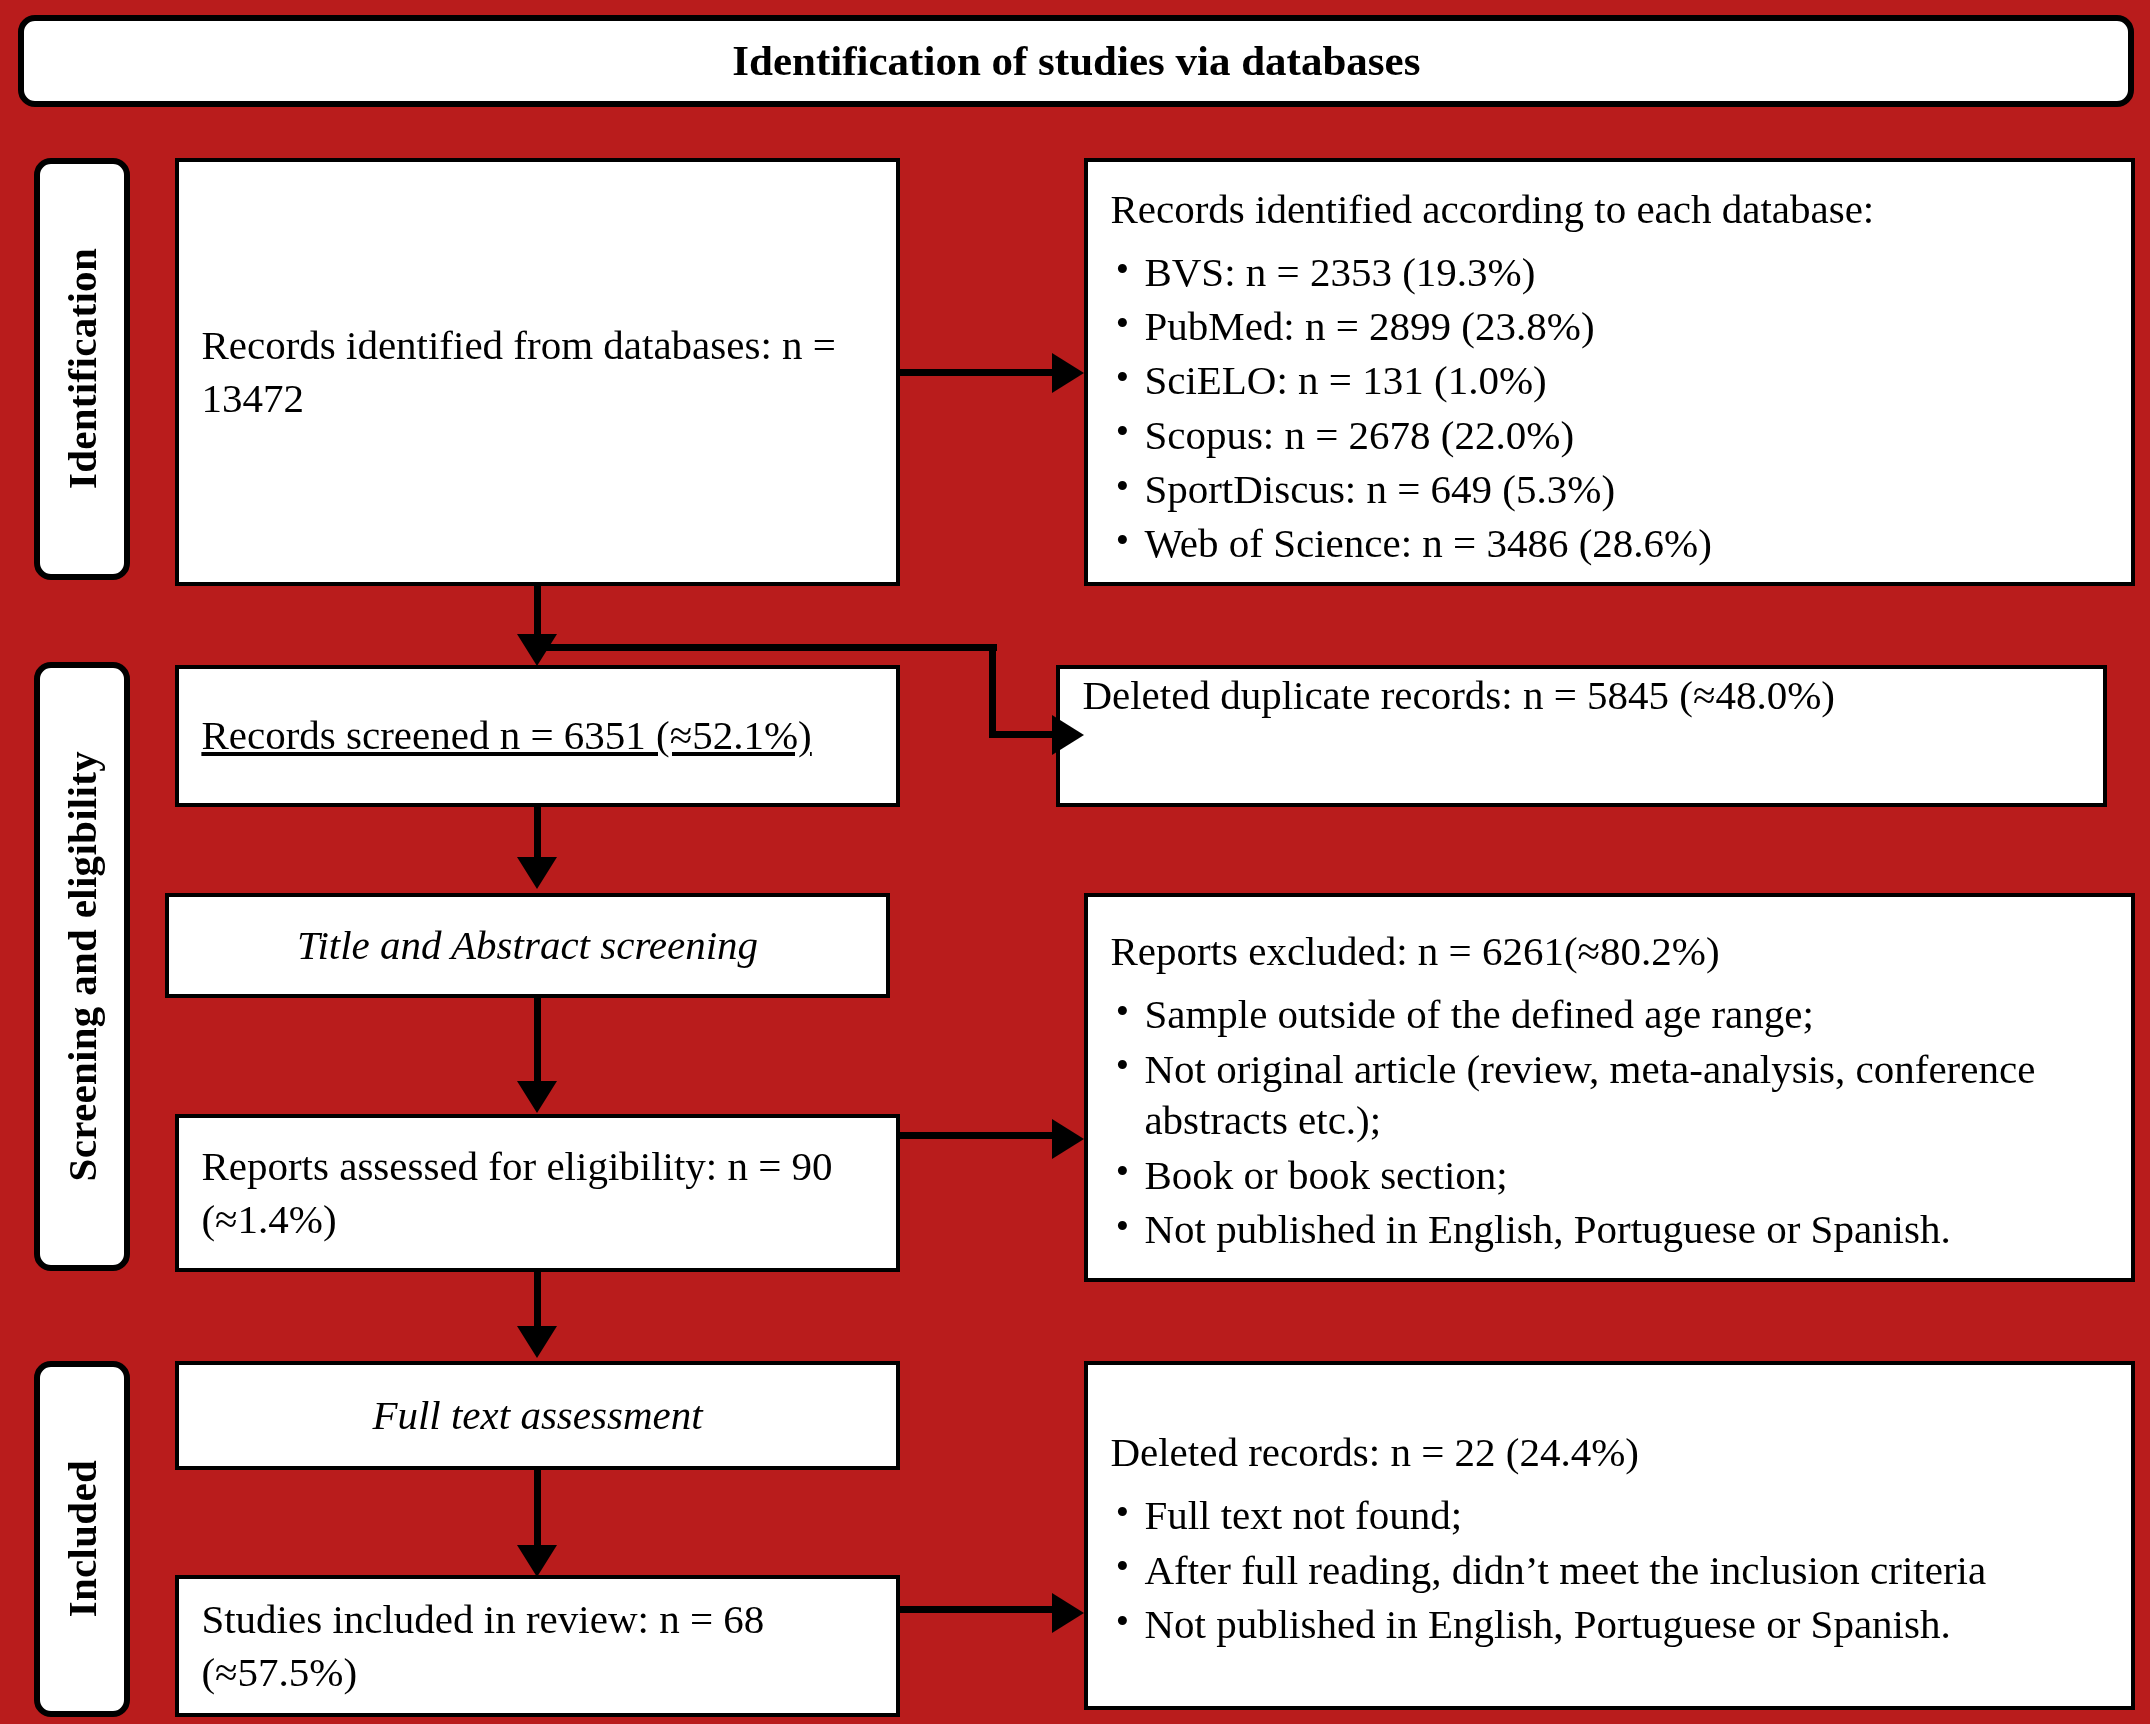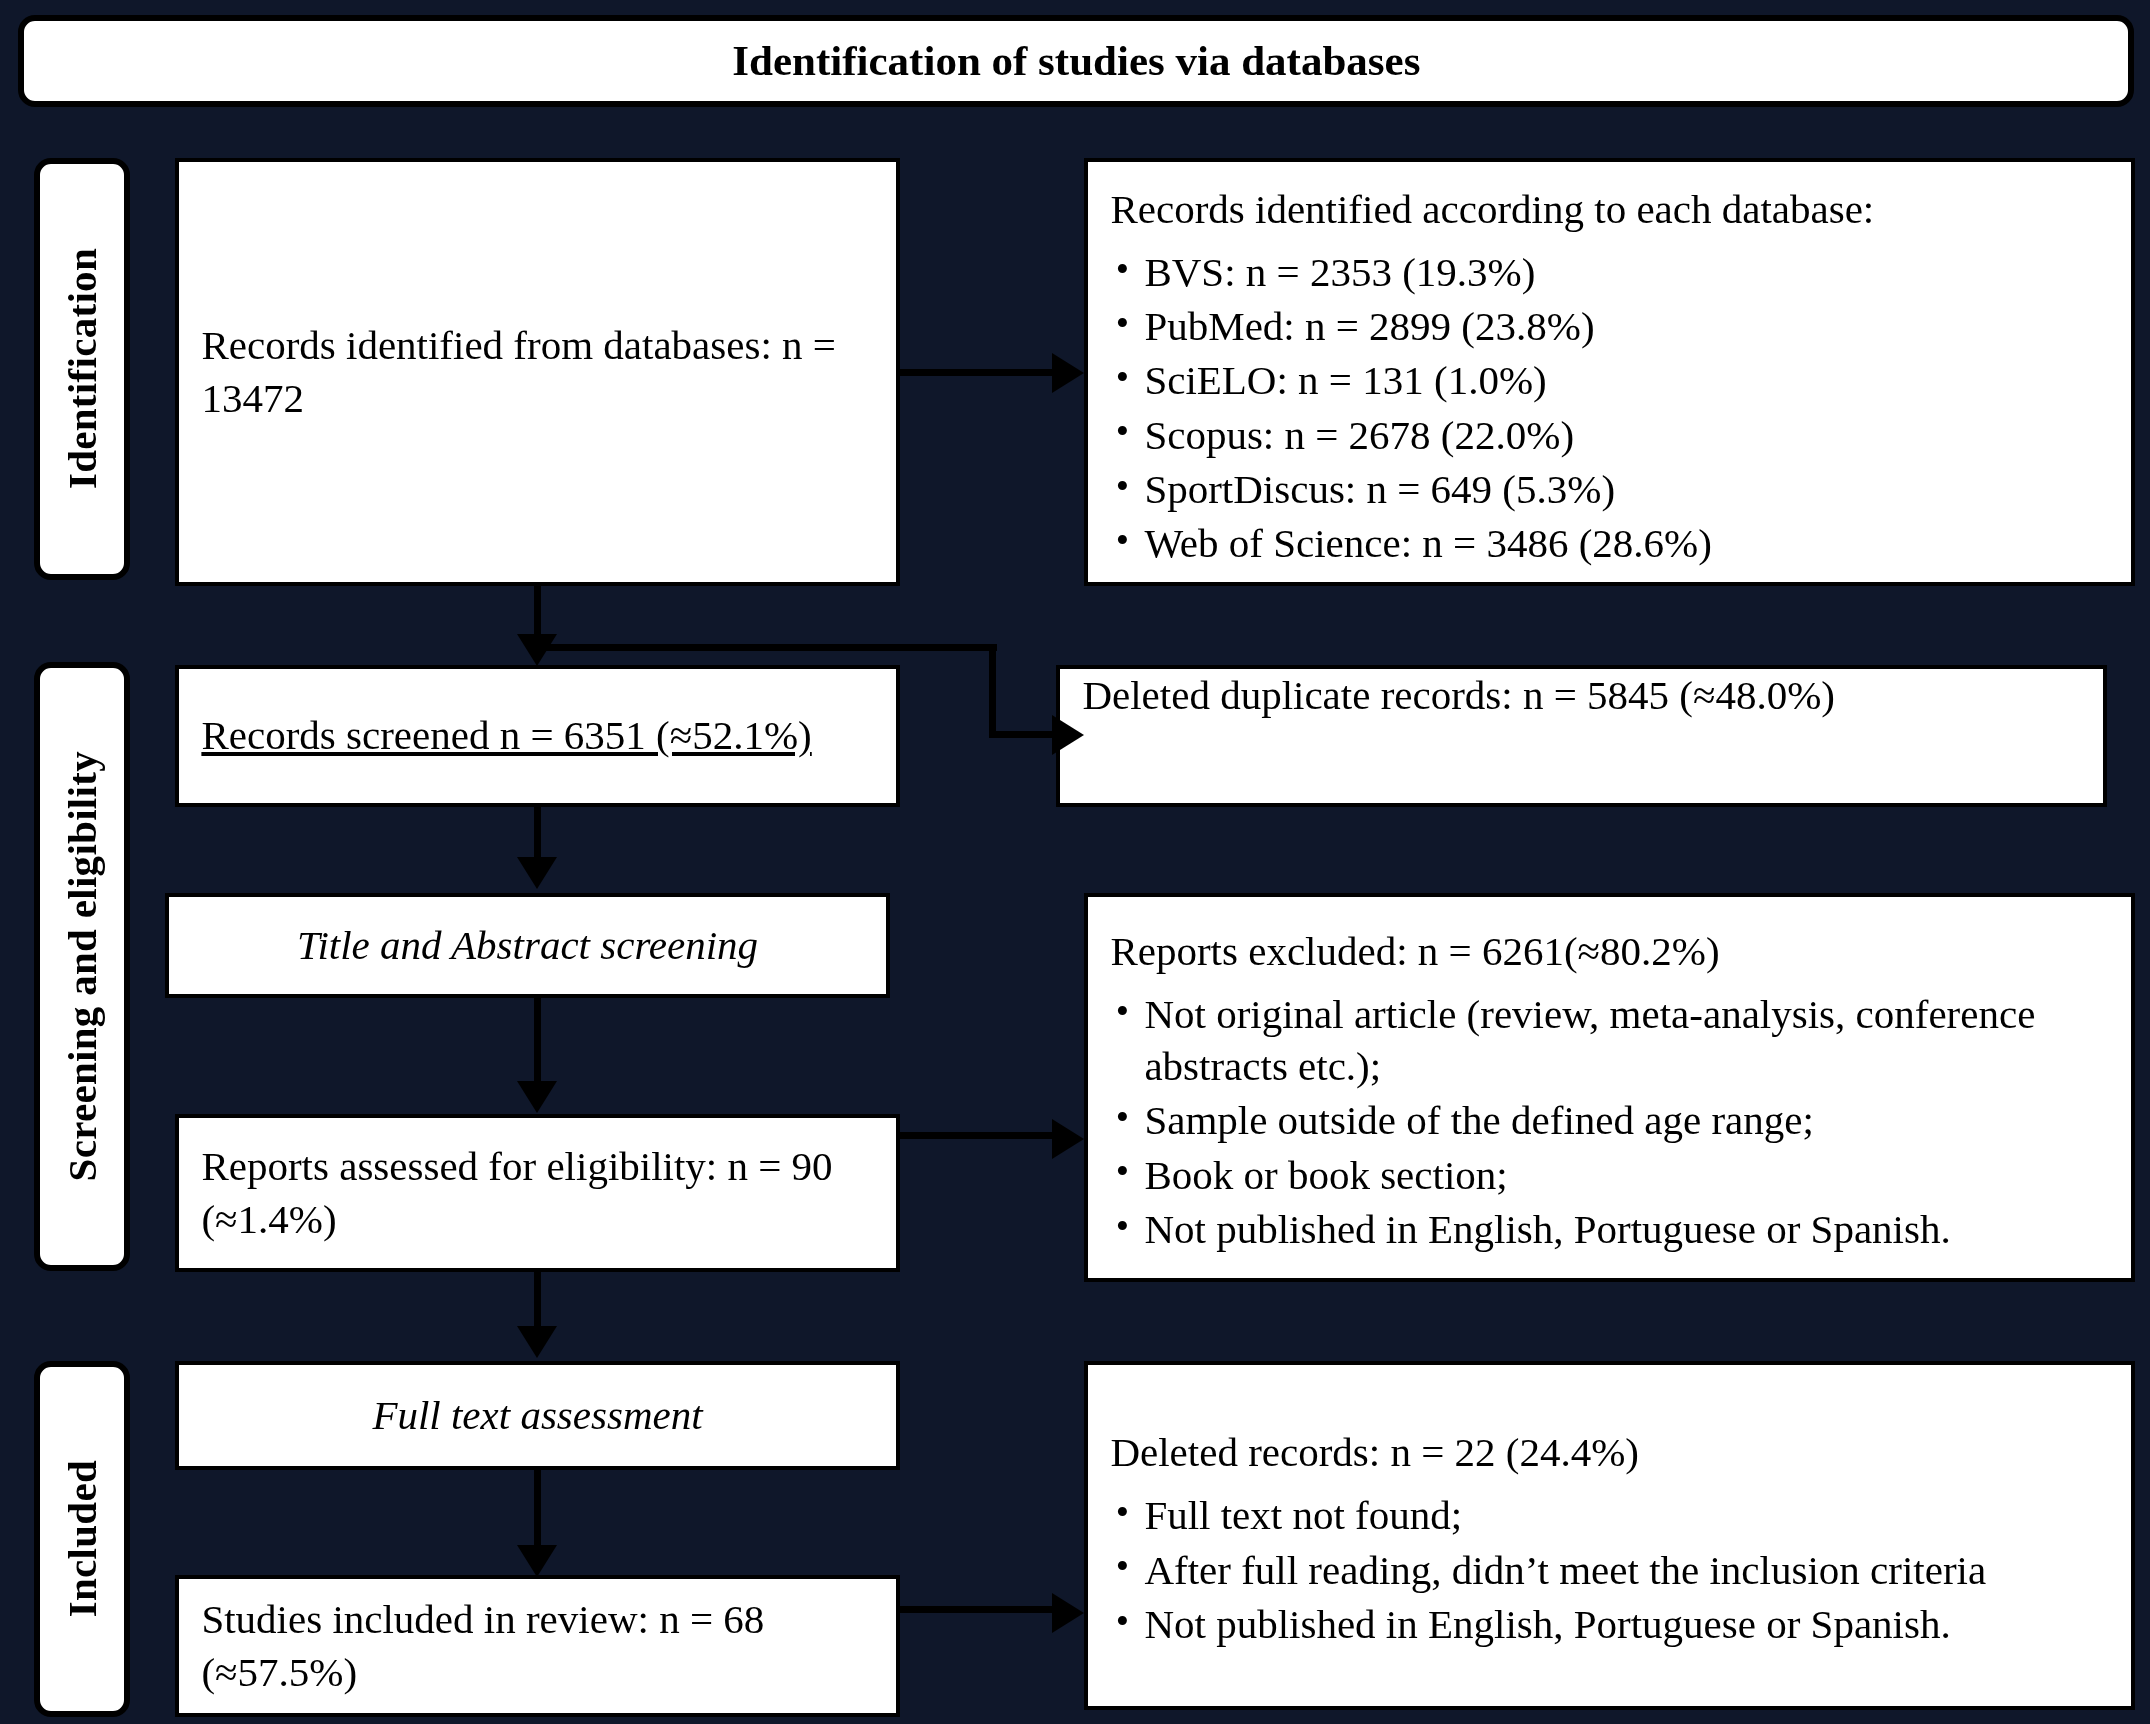--- a/index.html
+++ b/index.html
@@ -4,21 +4,21 @@
 <style>
   html,body{margin:0;padding:0;background:#ffffff;}
   body{
     font-family:"Liberation Serif","DejaVu Serif",serif;
     color:#000000;
   }
   #page{
     position:relative;
     width:2151px;
     height:1724px;
-    background:#0f172a;
+    background:#b91c1c;
     overflow:hidden;
   }
 
   
   .hdr-box{
     position:absolute;
     box-sizing:border-box;
     border:6px solid #000;
     border-radius:17px;
     background:#fff;
@@ -173,22 +173,22 @@
   <div class="ln hln" style="left:989px; top:731px; width:66px;"></div>
   <div class="arr-r" style="left:1052px; top:715px;"></div>
 
   <div class="node center" style="left:165px; top:893px; width:725px; height:105px;">
     <div class="ital">Title and Abstract screening</div>
   </div>
 
   <div class="node node-pad" style="left:1084px; top:893px; width:1051px; height:389px; padding-top:9.2px;">
     <div class="lead">Reports excluded: n = 6261(≈80.2%)</div>
     <ul class="blist">
+      <li>Sample outside of the defined age range;</li>
       <li>Not original article (review, meta-analysis, conference abstracts etc.);</li>
-      <li>Sample outside of the defined age range;</li>
       <li>Book or book section;</li>
       <li>Not published in English, Portuguese or Spanish.</li>
     </ul>
   </div>
 
   <div class="ln vln" style="left:534px; top:807px; height:51px;"></div>
   <div class="arr-d" style="left:517px; top:857px;"></div>
 
   <div class="ln vln" style="left:534px; top:998px; height:84px;"></div>
   <div class="arr-d" style="left:517px; top:1081px;"></div>

